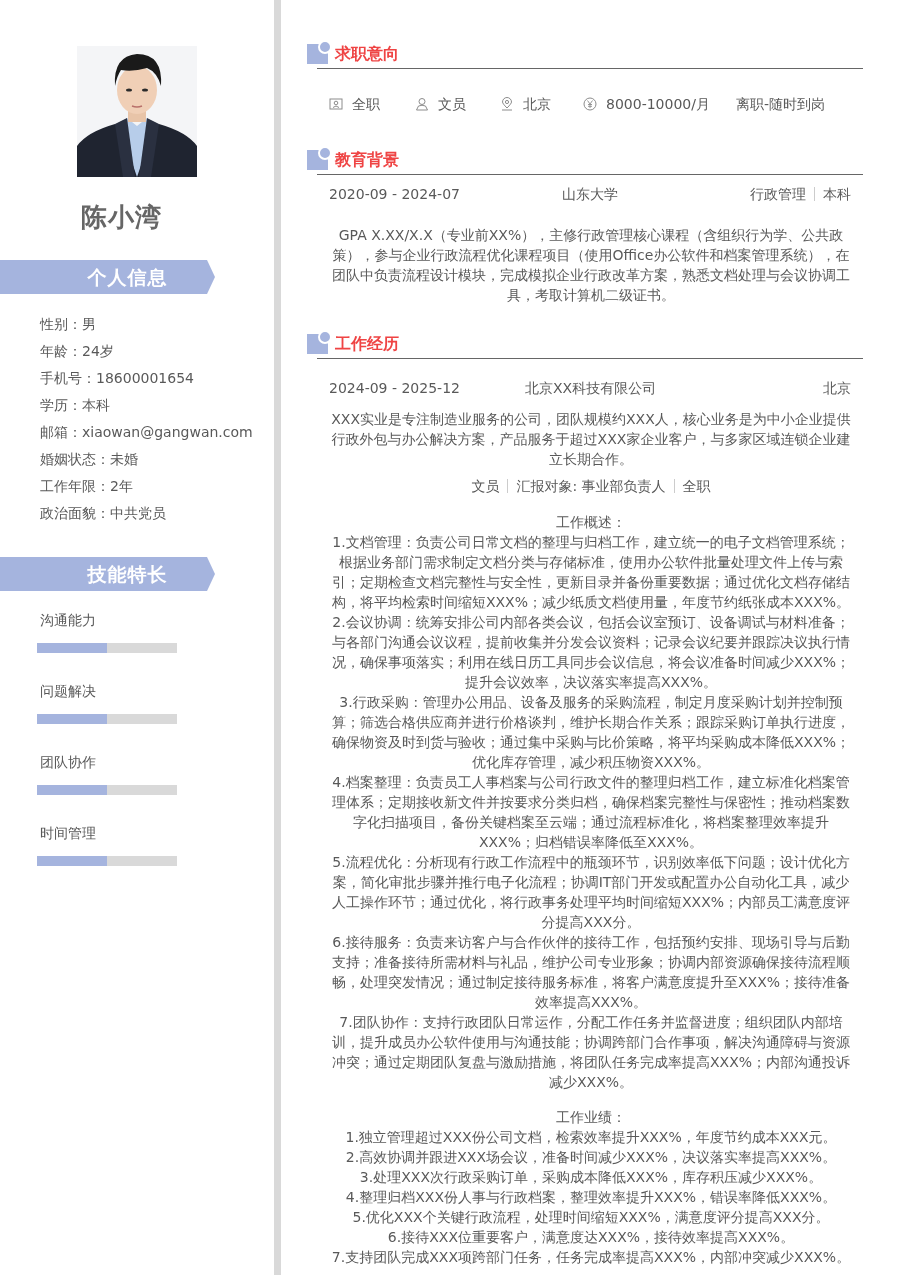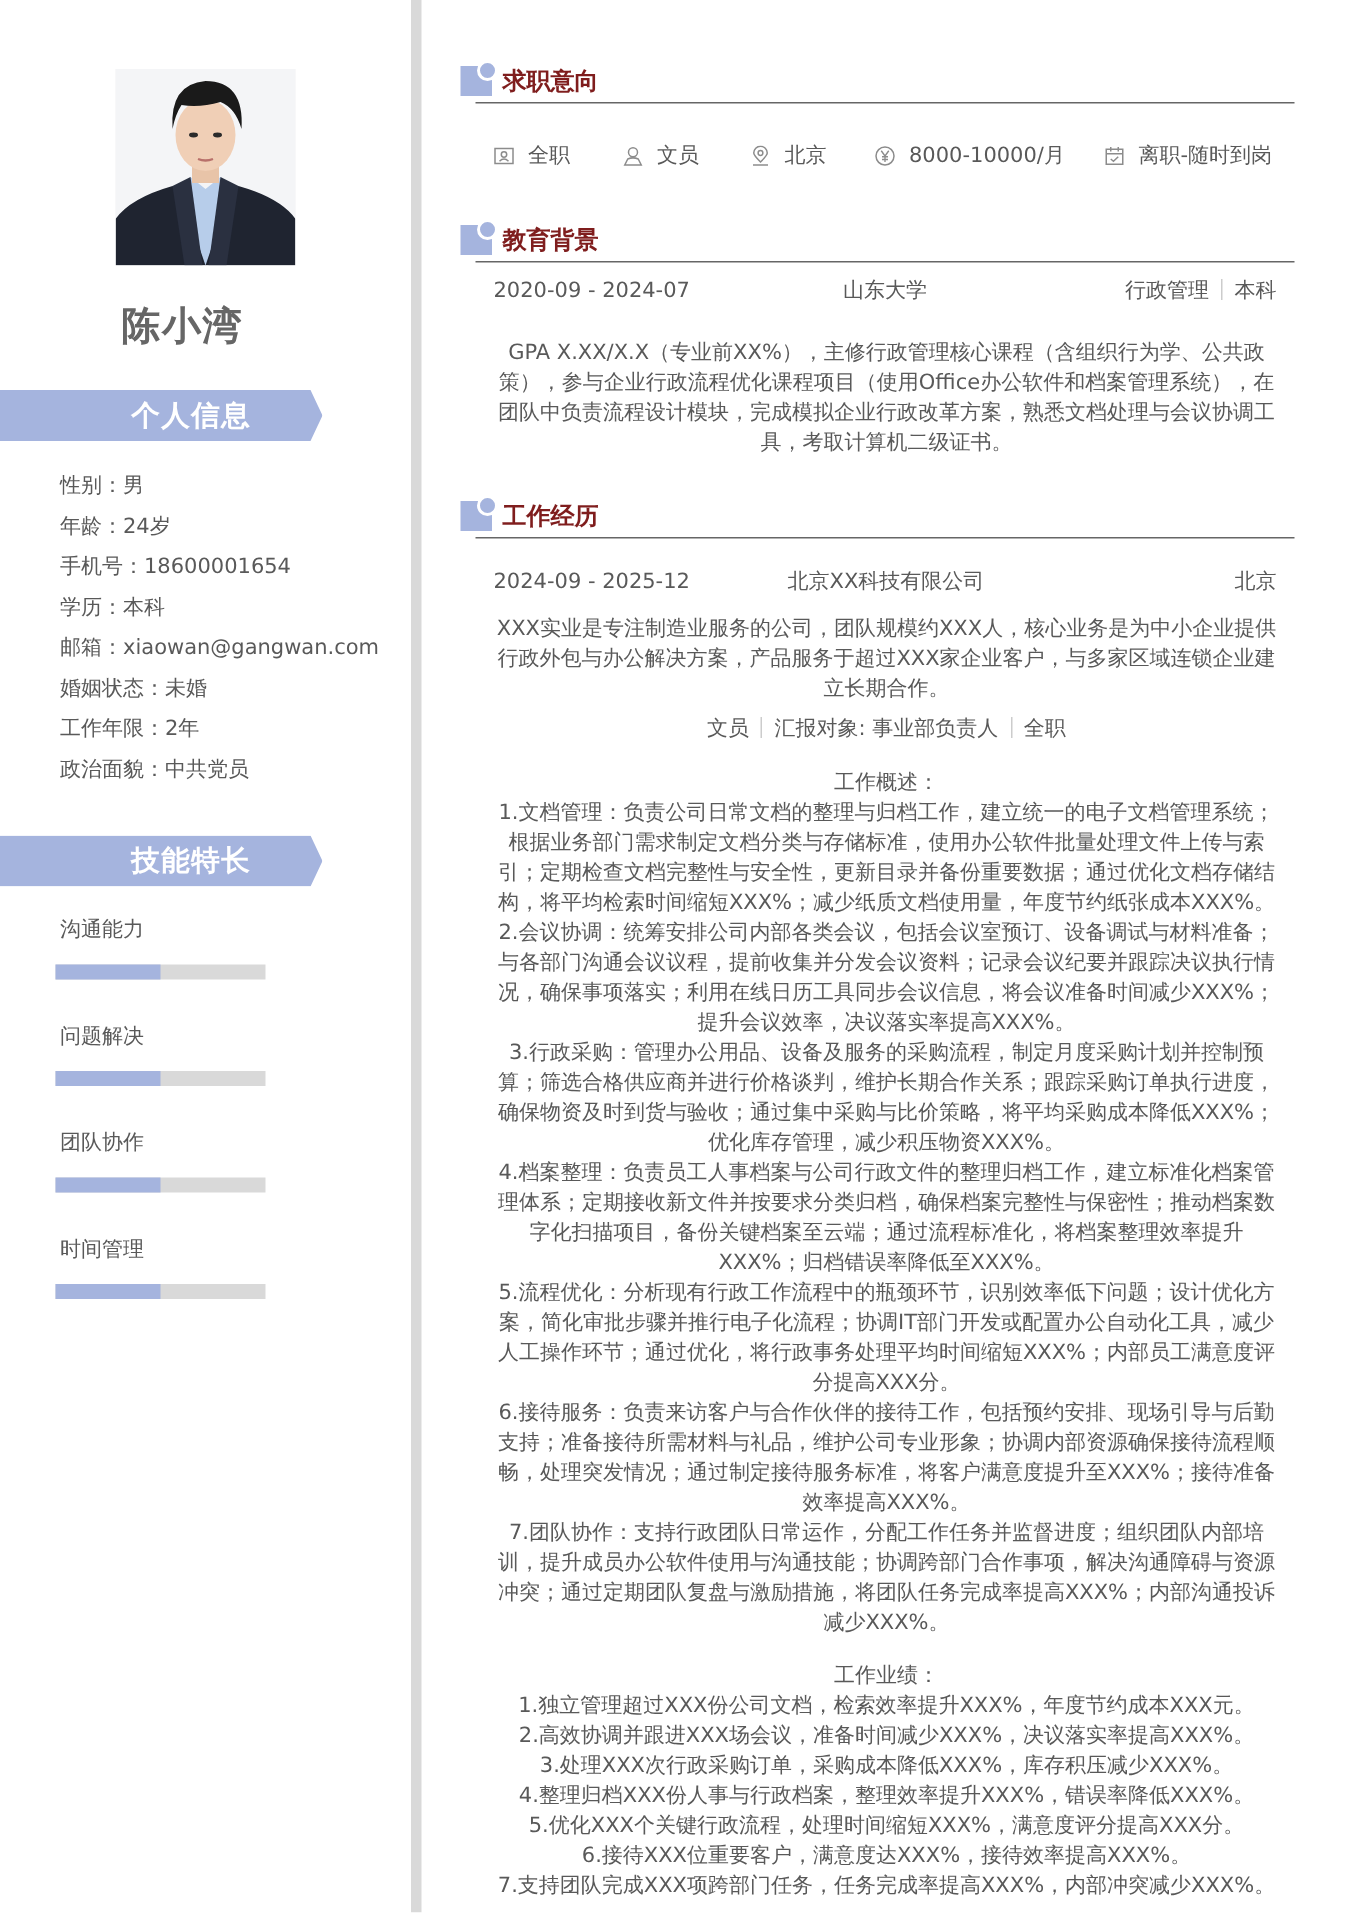--- a/index.html
+++ b/index.html
@@ -28,21 +28,21 @@
     .skill { height: 71px; position: relative; }
     .skill-label { font-size: 14px; color: #595959; line-height: 20px; }
     .skill-bar { position: absolute; left: -3px; top: 33px; width: 140px; height: 10px; background: #d9d9d9; }
     .skill-fill { height: 10px; background: #a5b4de; }
 
     
     .main { position: absolute; left: 307px; top: 0; width: 556px; }
     .section-head { position: absolute; left: 0; width: 556px; height: 30px; }
     .section-mark { position: absolute; left: 0; top: 5px; width: 21px; height: 20px; background: #a5b4de; }
     .section-mark::after { content: ""; position: absolute; right: -4px; top: -4px; width: 10px; height: 10px; border-radius: 50%; background: #a5b4de; border: 2px solid #ffffff; }
-    .section-title { position: absolute; left: 28px; top: 4px; font-size: 16px; font-weight: bold; color: #7f1d1d; line-height: 22px; }
+    .section-title { position: absolute; left: 28px; top: 4px; font-size: 16px; font-weight: bold; color: #ef4444; line-height: 22px; }
     .section-line { position: absolute; left: 10px; right: 0; top: 29px; height: 1px; background: #666666; }
 
     .intent-row { position: absolute; left: 22px; top: 94px; width: 540px; height: 20px; font-size: 14px; color: #595959; }
     .intent-item { position: absolute; top: 0; height: 20px; line-height: 20px; white-space: nowrap; display: flex; align-items: center; }
     .intent-item svg { width: 14px; height: 14px; margin-right: 9px; }
 
     .row3 { position: absolute; left: 22px; width: 522px; height: 20px; font-size: 14px; line-height: 20px; color: #595959; }
     .row3 .l { position: absolute; left: 0; top: 0; }
     .row3 .c { position: absolute; top: 0; }
     .row3 .r { position: absolute; right: 0; top: 0; }
@@ -161,21 +161,21 @@
         </svg>
       <span>北京</span>
     </div>
     <div class="intent-item" style="left:254px;">
       <svg viewBox="0 0 14 14">
           <circle cx="7" cy="7" r="6" fill="none" stroke="#8c8c8c"></circle>
           <path d="M4.5 3.5 L7 7 L9.5 3.5 M7 7 L7 11 M5 7.5 L9 7.5 M5 9.3 L9 9.3" fill="none" stroke="#8c8c8c" stroke-width="0.9"></path>
         </svg>
       <span>8000-10000/月</span>
     </div>
-    <div class="intent-item" style="left:407px;">
+    <div class="intent-item" style="left:407px;flex-direction:column;">
       <svg viewBox="0 0 14 14">
           <rect x="1.5" y="2.5" width="11" height="10" fill="none" stroke="#8c8c8c"></rect>
           <path d="M1.5 5.5 L12.5 5.5 M4.5 1 L4.5 4 M9.5 1 L9.5 4" stroke="#8c8c8c"></path>
           <path d="M4.5 9 L6.3 10.5 L9.5 7.5" fill="none" stroke="#8c8c8c"></path>
         </svg>
       <span>离职-随时到岗</span>
     </div>
   </div>
 
   <div class="section-head" style="top:145px;">

